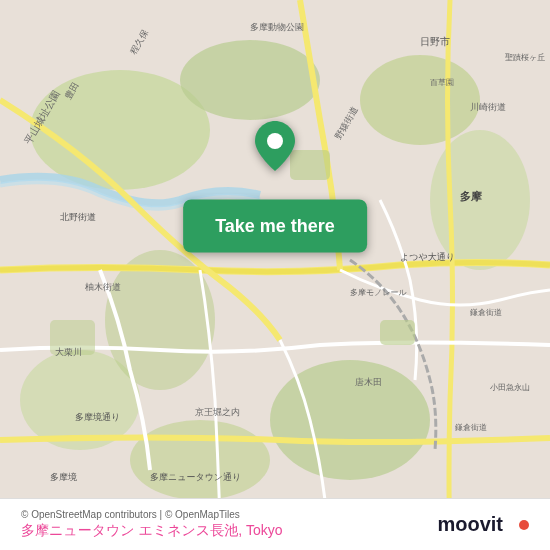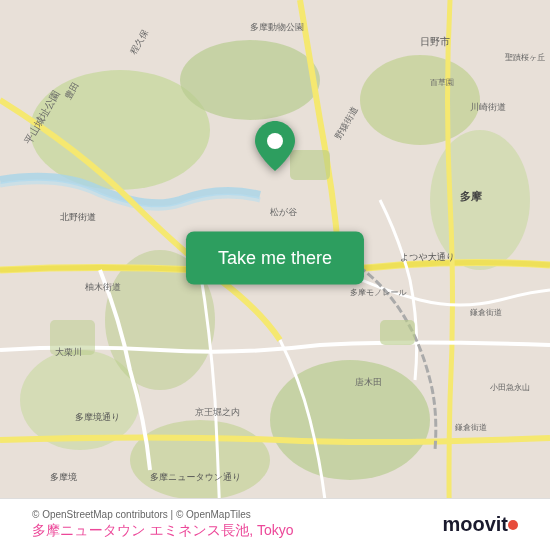--- a/index.html
+++ b/index.html
@@ -31,26 +31,25 @@
       position: absolute;
       left: 50%;
       top: 41%;
       transform: translate(-50%, -50%);
       background-color: #2d9e5f;
       color: white;
       border: none;
       border-radius: 8px;
       padding: 16px 32px;
       font-size: 18px;
-      font-weight: 400;
+      font-weight: 700;
       cursor: pointer;
       white-space: nowrap;
       box-shadow: 0 2px 8px rgba(0,0,0,0.3);
       z-index: 10;
-      margin-top: 32px;
     }
 
     
     .map-pin {
       position: absolute;
       left: 50%;
       top: 22%;
       transform: translateX(-50%);
       z-index: 11;
     }
@@ -61,21 +60,21 @@
       filter: drop-shadow(0 2px 4px rgba(0,0,0,0.4));
     }
 
     
     .bottom-bar {
       position: absolute;
       bottom: 0;
       left: 0;
       right: 0;
       background: white;
-      padding: 10px 32px;
+      padding: 10px 21px;
       display: flex;
       align-items: center;
       justify-content: space-between;
       z-index: 20;
       border-top: 1px solid #ddd;
     }
 
     .bottom-bar-left {
       display: flex;
       flex-direction: column;
@@ -89,21 +88,21 @@
     .location-name {
       font-size: 14px;
       font-weight: 500;
       color: #ec4899;
       margin-top: 2px;
     }
 
     .moovit-logo {
       display: flex;
       align-items: center;
-      gap: 0;
+      gap: 16px;
     }
 
     .moovit-text {
       font-size: 20px;
       font-weight: 700;
       color: #1a1a2e;
     }
 
     .moovit-dot {
       width: 10px;

